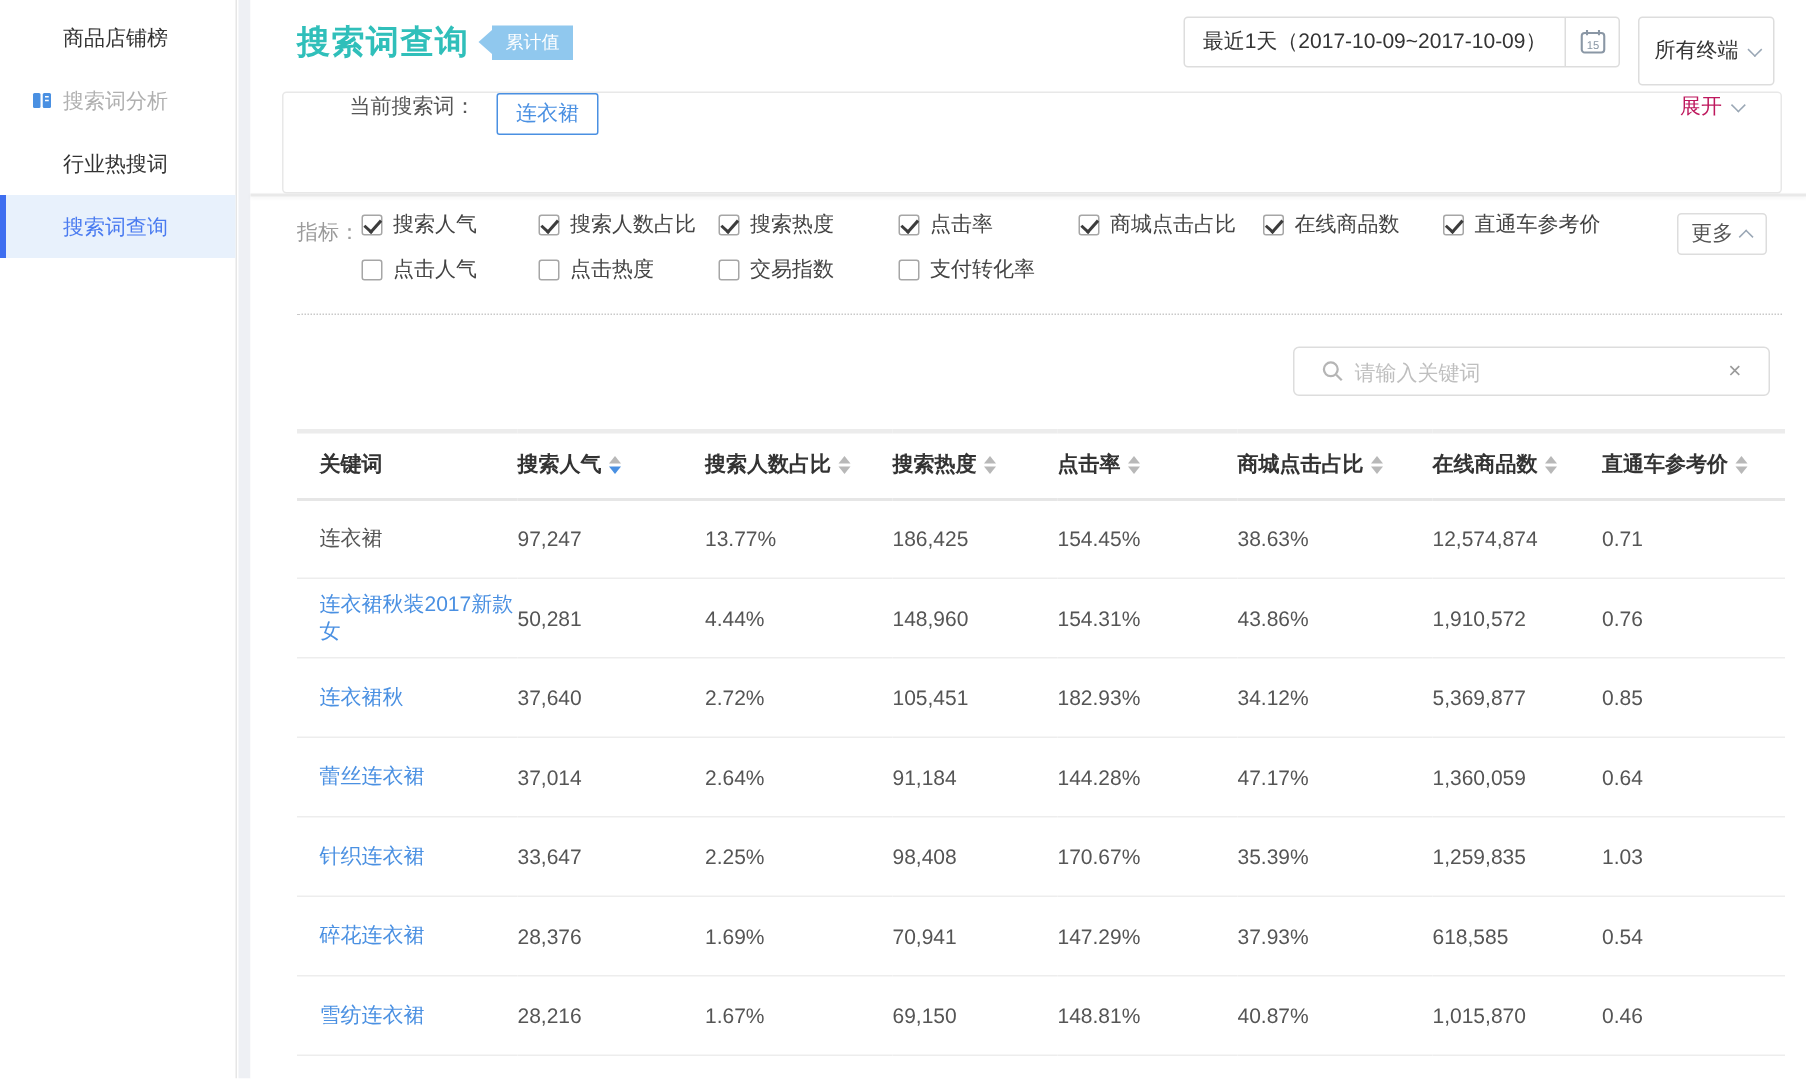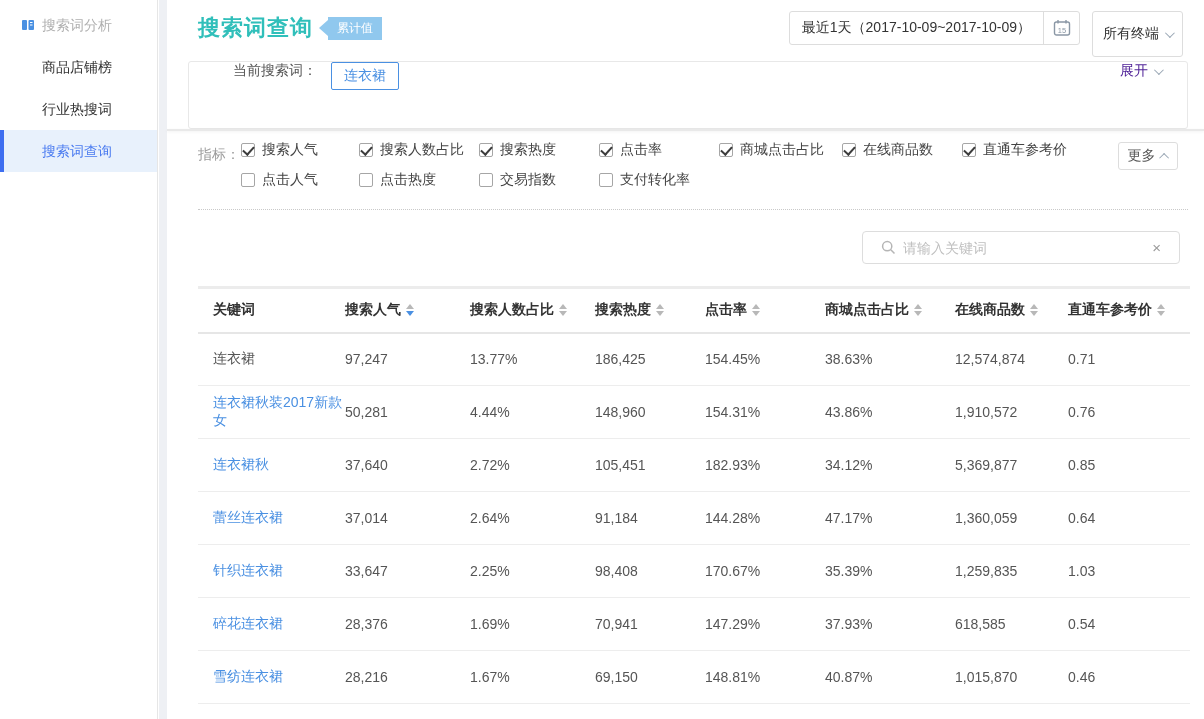--- a/index.html
+++ b/index.html
@@ -46,21 +46,21 @@
   .caret.down { transform:rotate(45deg) translateY(-2px); }
   .caret.up { transform:rotate(225deg) translateY(-2px); }
 
   
   .filter-panel { position:absolute; left:21px; top:61px; width:1000px; height:68px;
     border:1px solid #e8e8e8; border-radius:3px; background:#fff;
     display:flex; align-items:flex-start; }
   .filter-label { margin-left:44px; color:#555; }
   .term-tag { margin-left:14px; border:1px solid #4a90e2; color:#4a90e2; border-radius:2px;
     padding:4px 12px; font-size:14px; cursor:pointer; background:#fff; }
-  .expand-link { margin-left:auto; margin-right:26px; color:#4c1d95; cursor:pointer;
+  .expand-link { margin-left:auto; margin-right:26px; color:#be185d; cursor:pointer;
     display:flex; align-items:center; gap:6px; }
 
   
   .metrics { position:absolute; left:31px; top:141px; width:990px; }
   .metrics-label { position:absolute; left:0; top:5px; color:#9b9b9b; }
   .metric-grid { display:grid; grid-template-columns:118px 120px 120px 120px 123px 120px 160px;
     margin-left:43px; }
   .metric-grid.second { margin-top:13px; }
   .metric-item { display:flex; align-items:center; gap:7px; height:17px; cursor:pointer; }
   .cbx { width:14px; height:14px; border:1px solid #a6a6a6; border-radius:2px; background:#fff;
@@ -98,27 +98,27 @@
   .tri-up { width:0; height:0; border-left:4px solid transparent; border-right:4px solid transparent;
     border-bottom:5px solid #b8b8b8; }
   .tri-down { width:0; height:0; border-left:4px solid transparent; border-right:4px solid transparent;
     border-top:5px solid #b8b8b8; }
   .tri-down.active { border-top-color:#4a90e2; }
 </style>
 </head>
 <body>
 
 <nav class="sidebar" id="sidebar">
+    <div class="side-item normal"><span>商品店铺榜</span></div>
     <div class="side-item section"><svg class="side-icon" viewBox="0 0 14 14">
         <rect x="1" y="2" width="5" height="10" rx="1" fill="#4a90e2"></rect>
         <rect x="7.5" y="2" width="5.5" height="10" rx="1" fill="#4a90e2"></rect>
         <line x1="9" y1="4.5" x2="11.5" y2="4.5" stroke="#fff" stroke-width="1"></line>
         <line x1="9" y1="7" x2="11.5" y2="7" stroke="#fff" stroke-width="1"></line>
       </svg><span>搜索词分析</span></div>
-    <div class="side-item normal"><span>商品店铺榜</span></div>
     <div class="side-item normal"><span>行业热搜词</span></div>
     <div class="side-item active"><span>搜索词查询</span></div>
   </nav>
 <div class="side-gap"></div>
 
 <div class="main">
 
   <div class="title-row">
     <span class="page-title">搜索词查询</span>
     <span class="badge-wrap">

